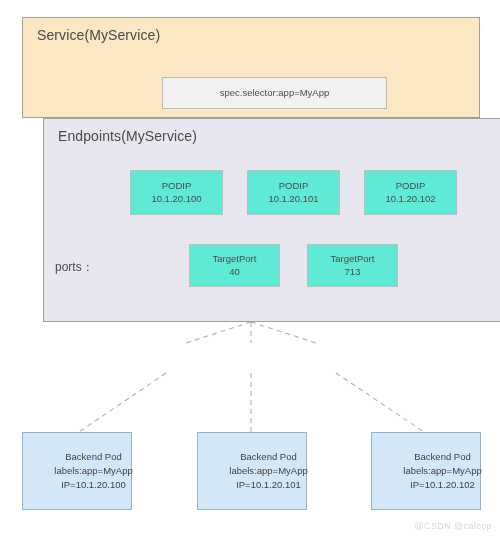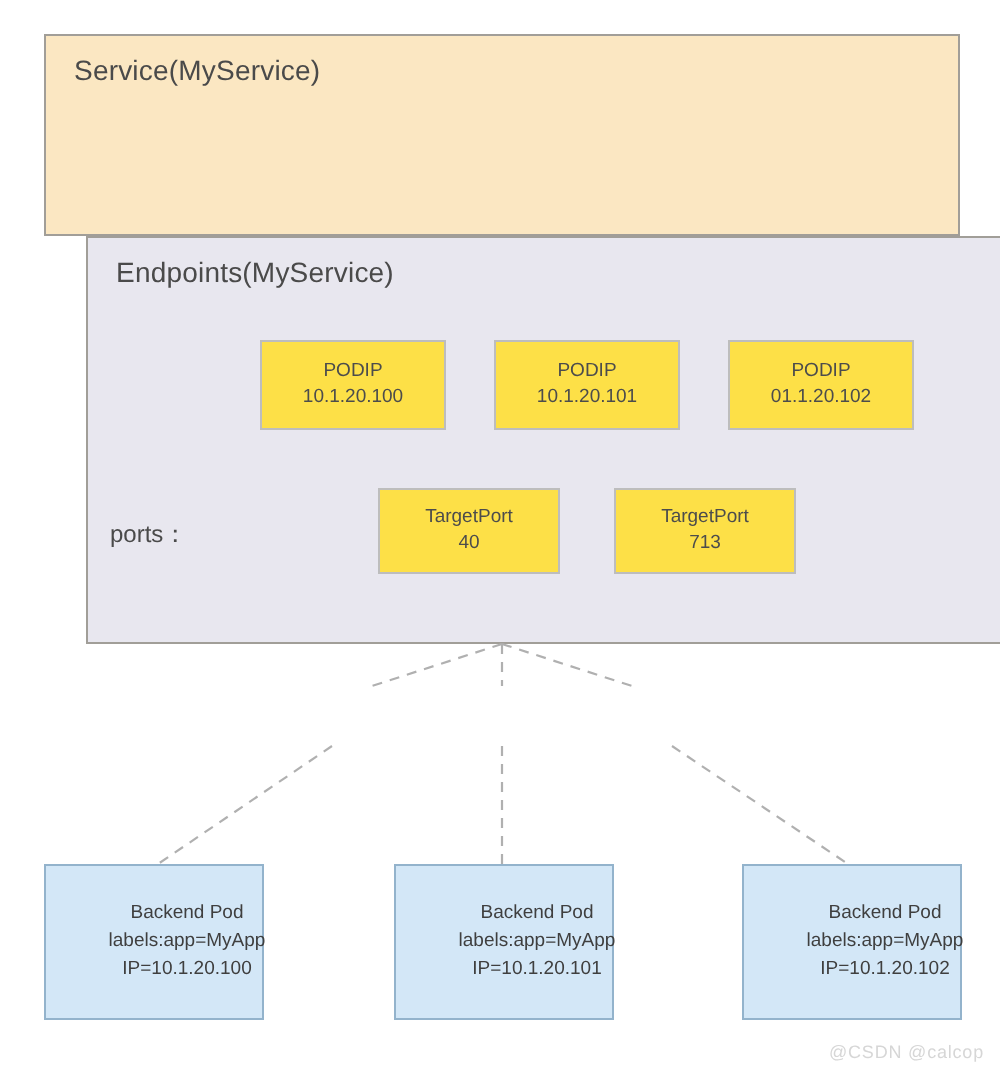--- a/index.html
+++ b/index.html
@@ -66,21 +66,21 @@
     display: flex;
     flex-direction: column;
     align-items: center;
     justify-content: center;
     font-size: 9.5px;
     color: #4c4c4c;
     line-height: 1.35;
     text-align: center;
   }
   .box.white {
-    background: #fde047;
+    background: #5eead4;
     border-color: #bdbdbd;
     text-align: right;
   }
 
   #selector-box {
     left: 139px;
     top: 59px;
     width: 225px;
     height: 32px;
   }
@@ -158,38 +158,41 @@
   }
 </style>
 </head>
 <body>
 
 <div id="diagram-canvas">
 
   <div class="panel" id="service-panel">
     <div class="panel-title">Service(MyService)</div>
 
+    <div class="box" id="selector-box">
+      <span class="box-line">spec.selector:app=MyApp</span>
+    </div>
   </div>
 
   <div class="panel" id="endpoints-panel">
     <div class="panel-title">Endpoints(MyService)</div>
   </div>
 
 
   <div class="box white" id="podip-box-0">
     <span>PODIP</span>
     <span>10.1.20.100</span>
   </div>
   <div class="box white" id="podip-box-1">
     <span>PODIP</span>
     <span>10.1.20.101</span>
   </div>
   <div class="box white" id="podip-box-2">
     <span>PODIP</span>
-    <span>01.1.20.102</span>
+    <span>10.1.20.102</span>
   </div>
 
   <div class="row-label" id="ports-label">ports：</div>
 
   <div class="box white" id="port-box-0">
     <span>TargetPort</span>
     <span>40</span>
   </div>
   <div class="box white" id="port-box-1">
     <span>TargetPort</span>

